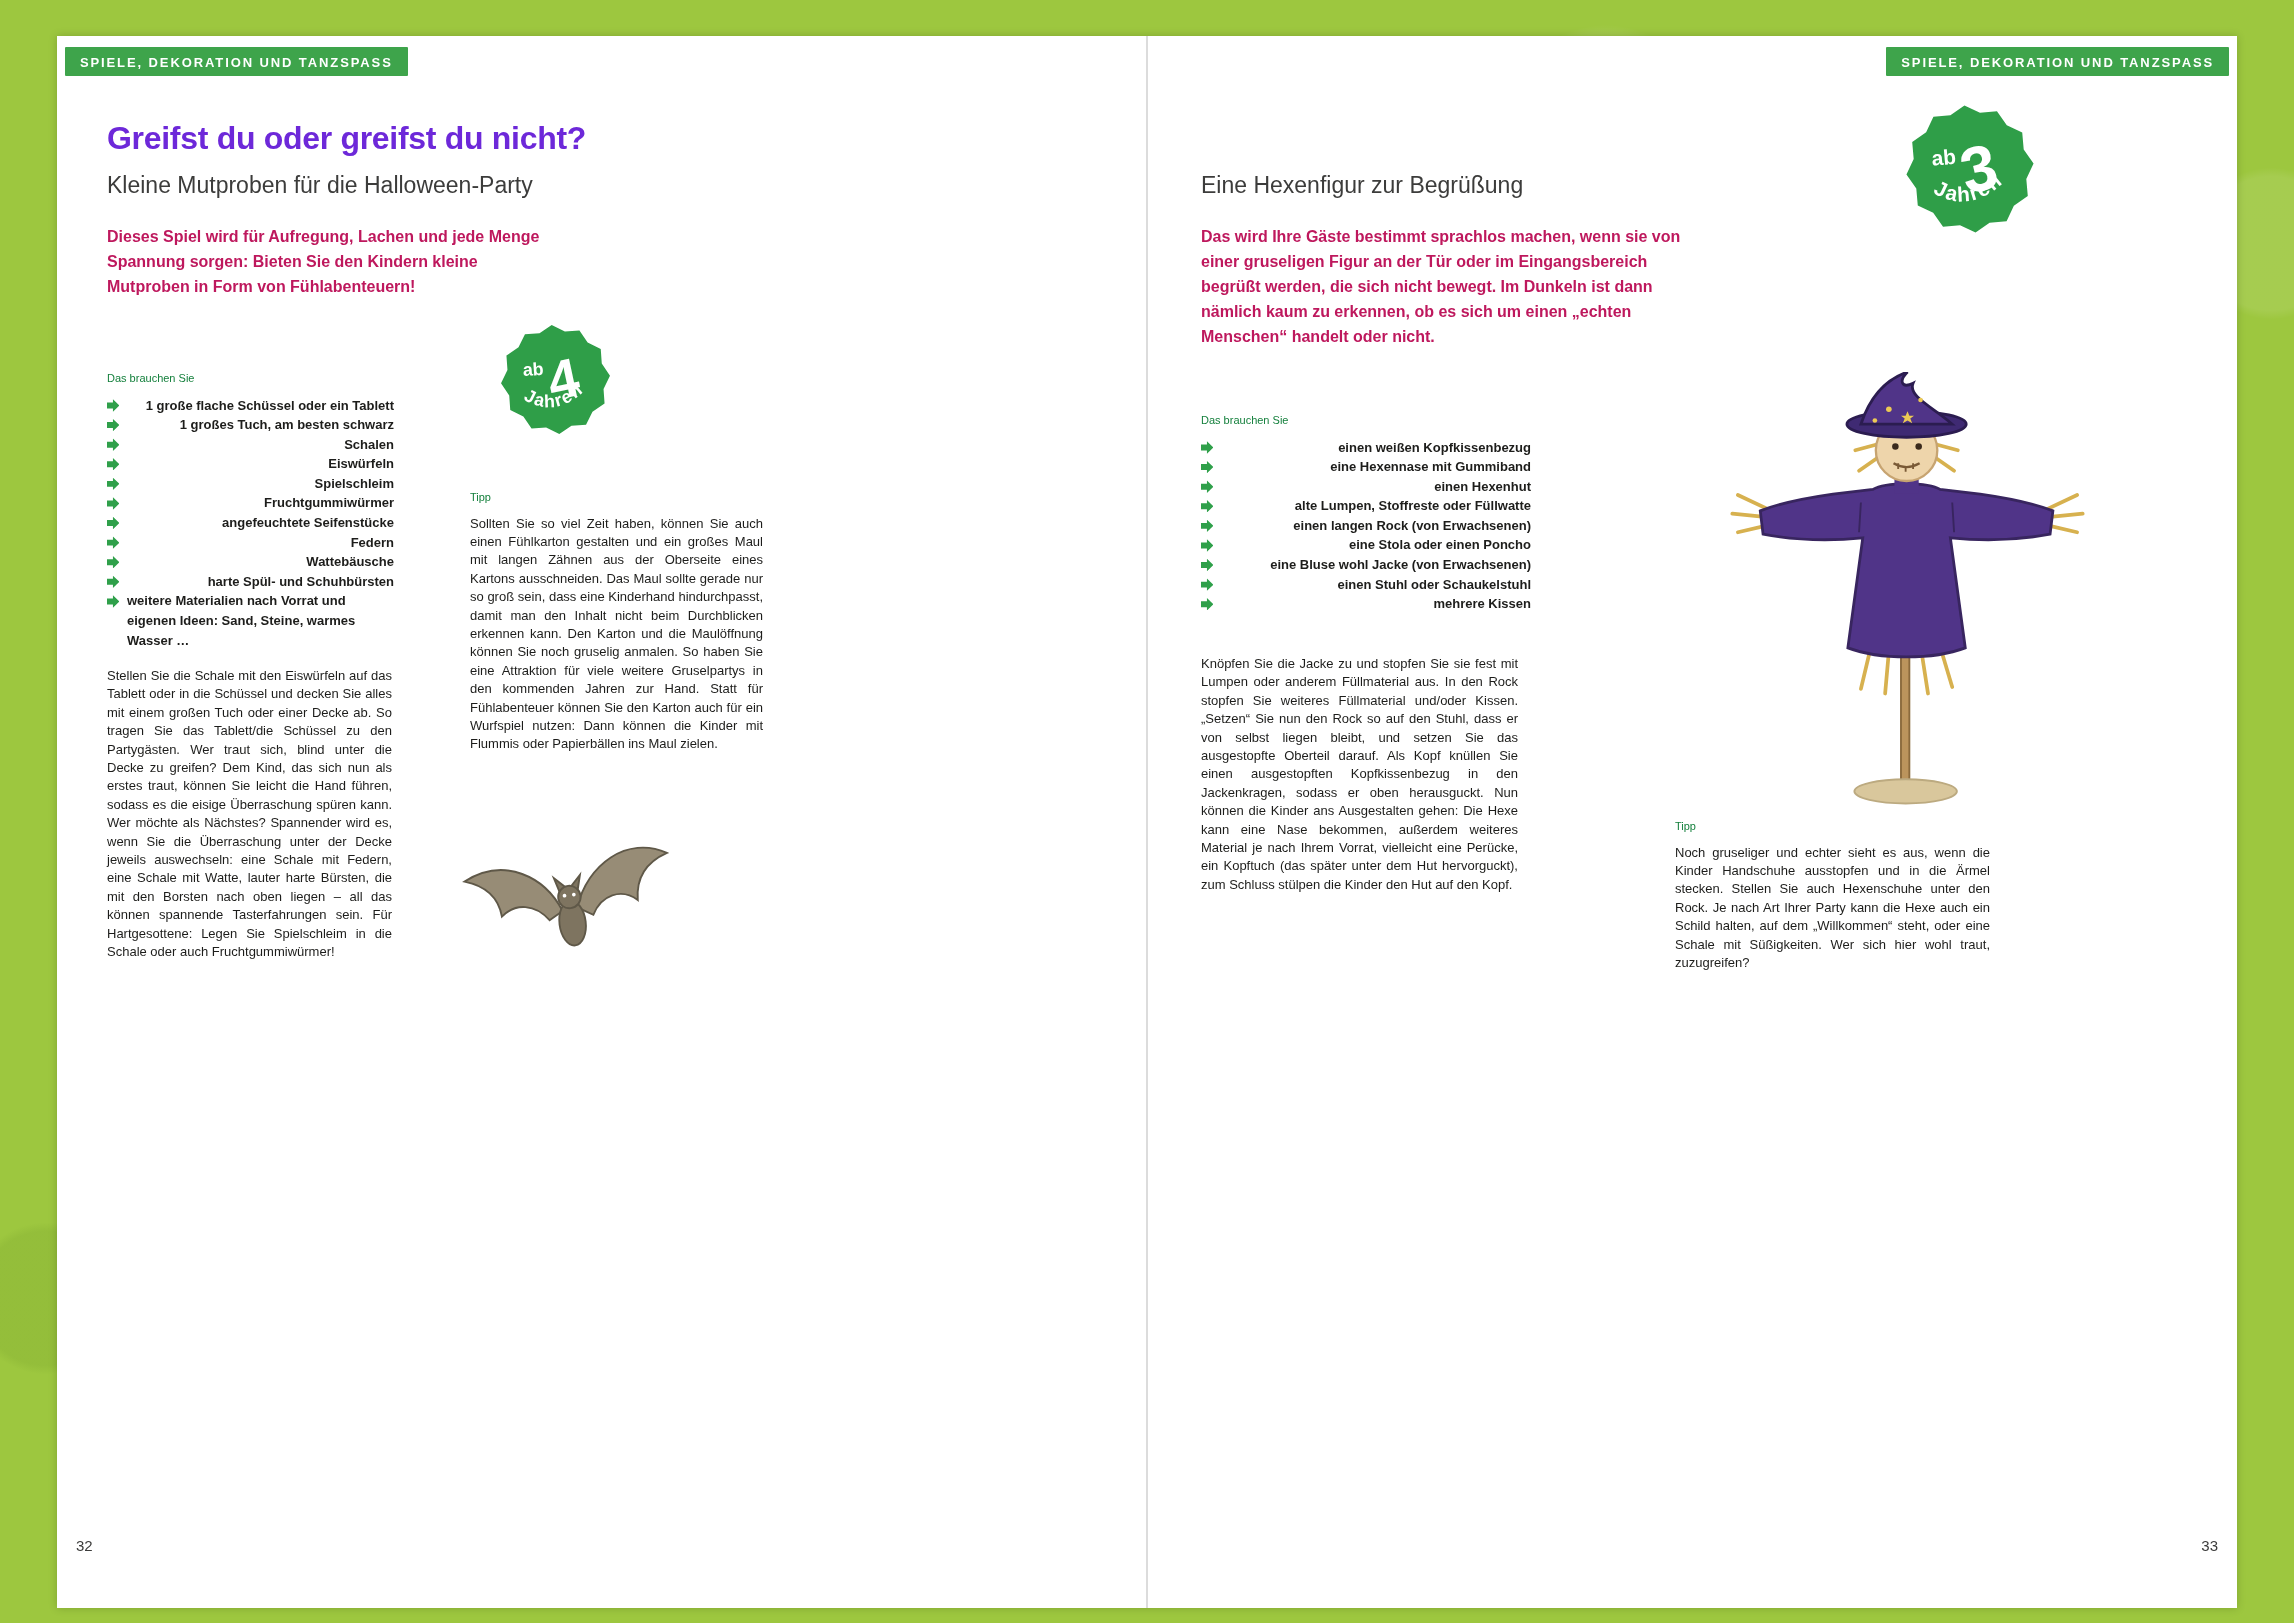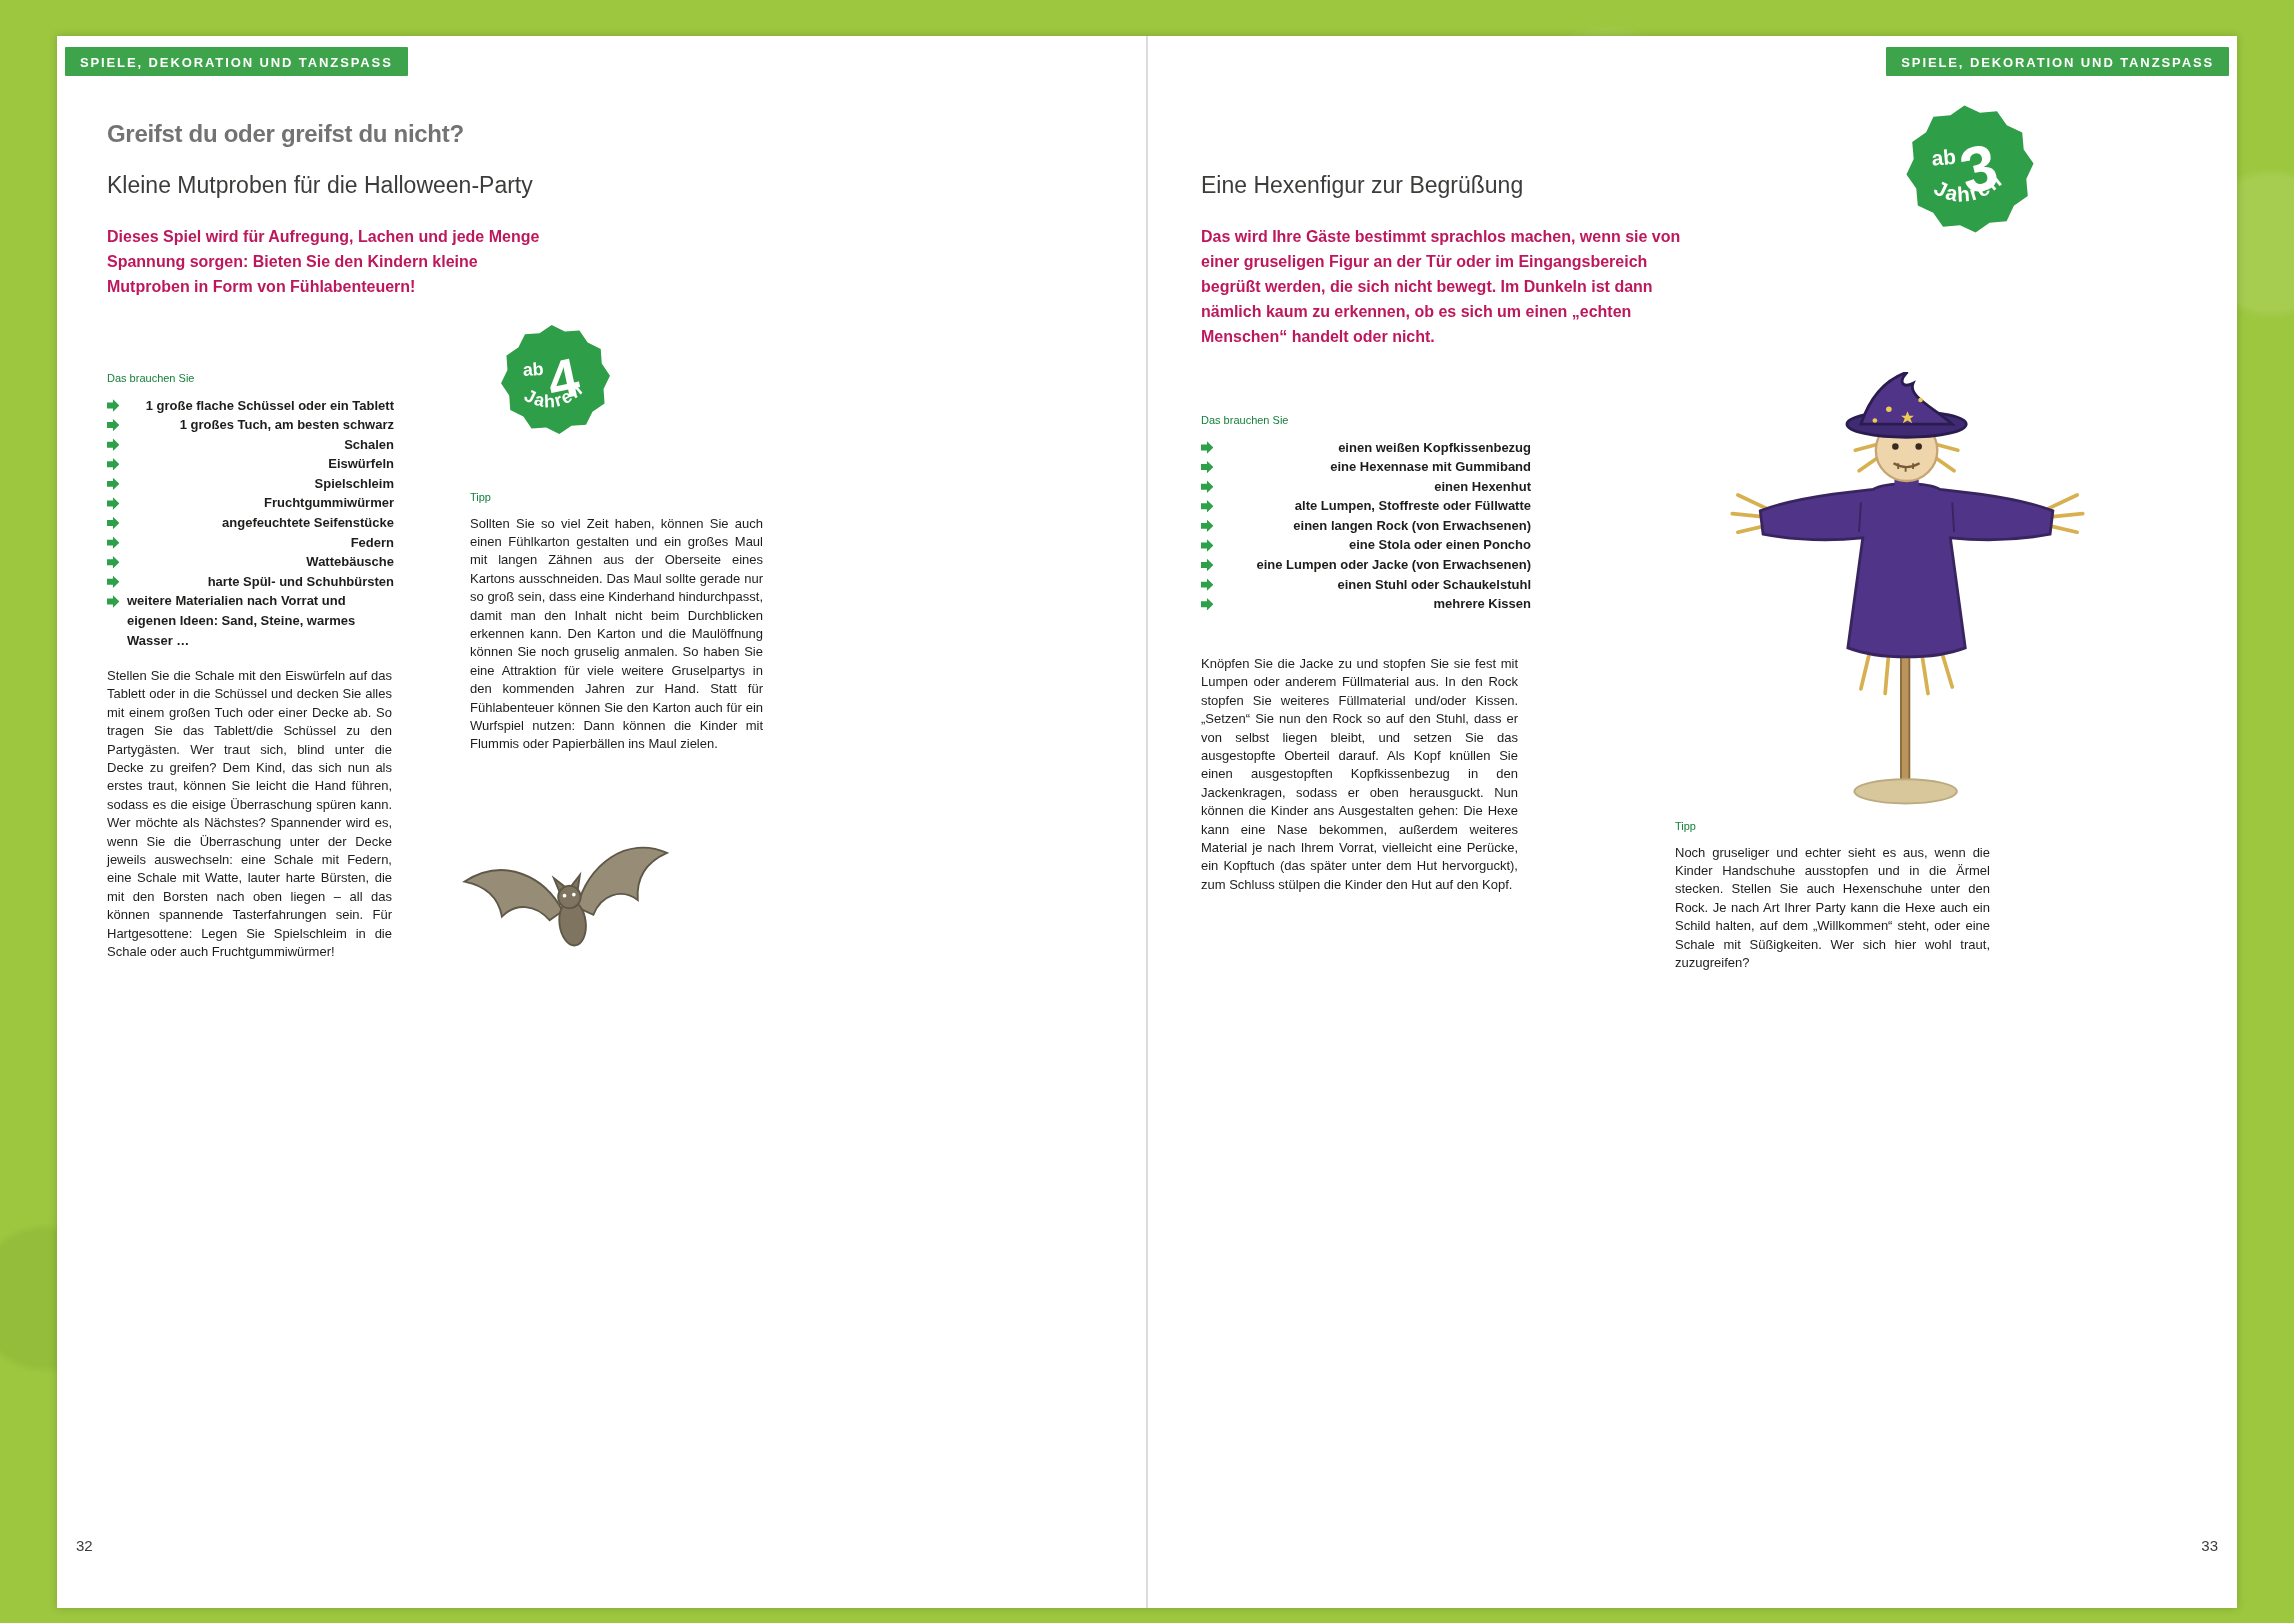--- a/index.html
+++ b/index.html
@@ -25,21 +25,21 @@
   .page.right{right:0;}
 
   .header-tag{
     position:absolute;top:11px;background:#3ea44b;color:#fff;
     font-weight:700;font-size:13px;letter-spacing:1.9px;
     padding:7.6px 15.3px 6.7px;white-space:nowrap;border-radius:1px;
   }
   .page.left .header-tag{left:7.6px;}
   .page.right .header-tag{right:7.6px;}
 
-  .title{position:absolute;top:84px;font-size:24px;font-weight:800;color:#737373;letter-spacing:-0.3px;white-space:nowrap;}
+  .title{position:absolute;top:84px;font-size:32px;font-weight:800;color:#6d28d9;letter-spacing:-0.3px;white-space:nowrap;}
   .subtitle{position:absolute;top:136px;font-size:23px;color:#3c3c3b;white-space:nowrap;}
   .page.left .title,.page.left .subtitle{left:50px;}
   .page.right .title,.page.right .subtitle{left:54px;}
 
   .intro{position:absolute;top:188px;font-size:16px;font-weight:700;line-height:25px;color:#be185d;}
   .page.left .intro{left:50px;width:447px;}
   .page.right .intro{left:54px;width:486px;}
 
   .needs-block{position:absolute;}
   .page.left .needs-block{left:50px;top:336px;width:287px;}
@@ -209,21 +209,21 @@
           <li>
               <span class="arrow-bullet"></span>
               <span>einen langen Rock (von Erwachsenen)</span>
             </li>
           <li>
               <span class="arrow-bullet"></span>
               <span>eine Stola oder einen Poncho</span>
             </li>
           <li>
               <span class="arrow-bullet"></span>
-              <span>eine Lumpen oder Jacke (von Erwachsenen)</span>
+              <span>eine Bluse wohl Jacke (von Erwachsenen)</span>
             </li>
           <li>
               <span class="arrow-bullet"></span>
               <span>einen Stuhl oder Schaukelstuhl</span>
             </li>
           <li>
               <span class="arrow-bullet"></span>
               <span>mehrere Kissen</span>
             </li>
         </ul>

